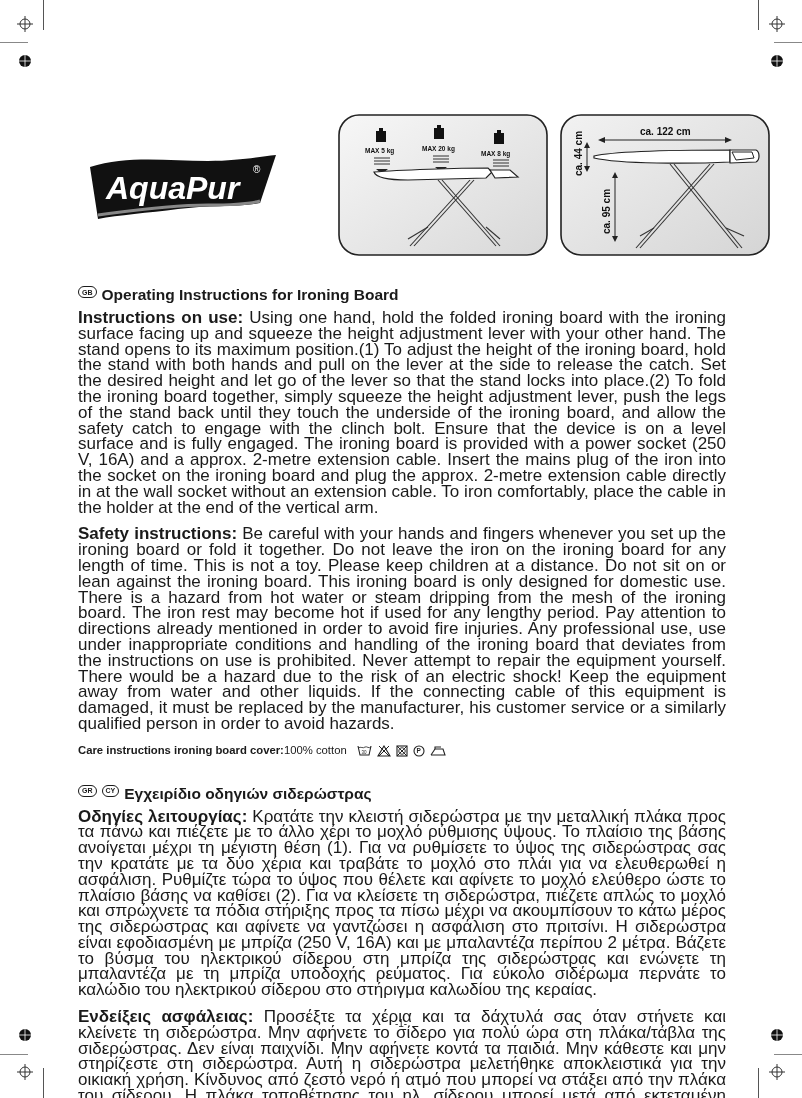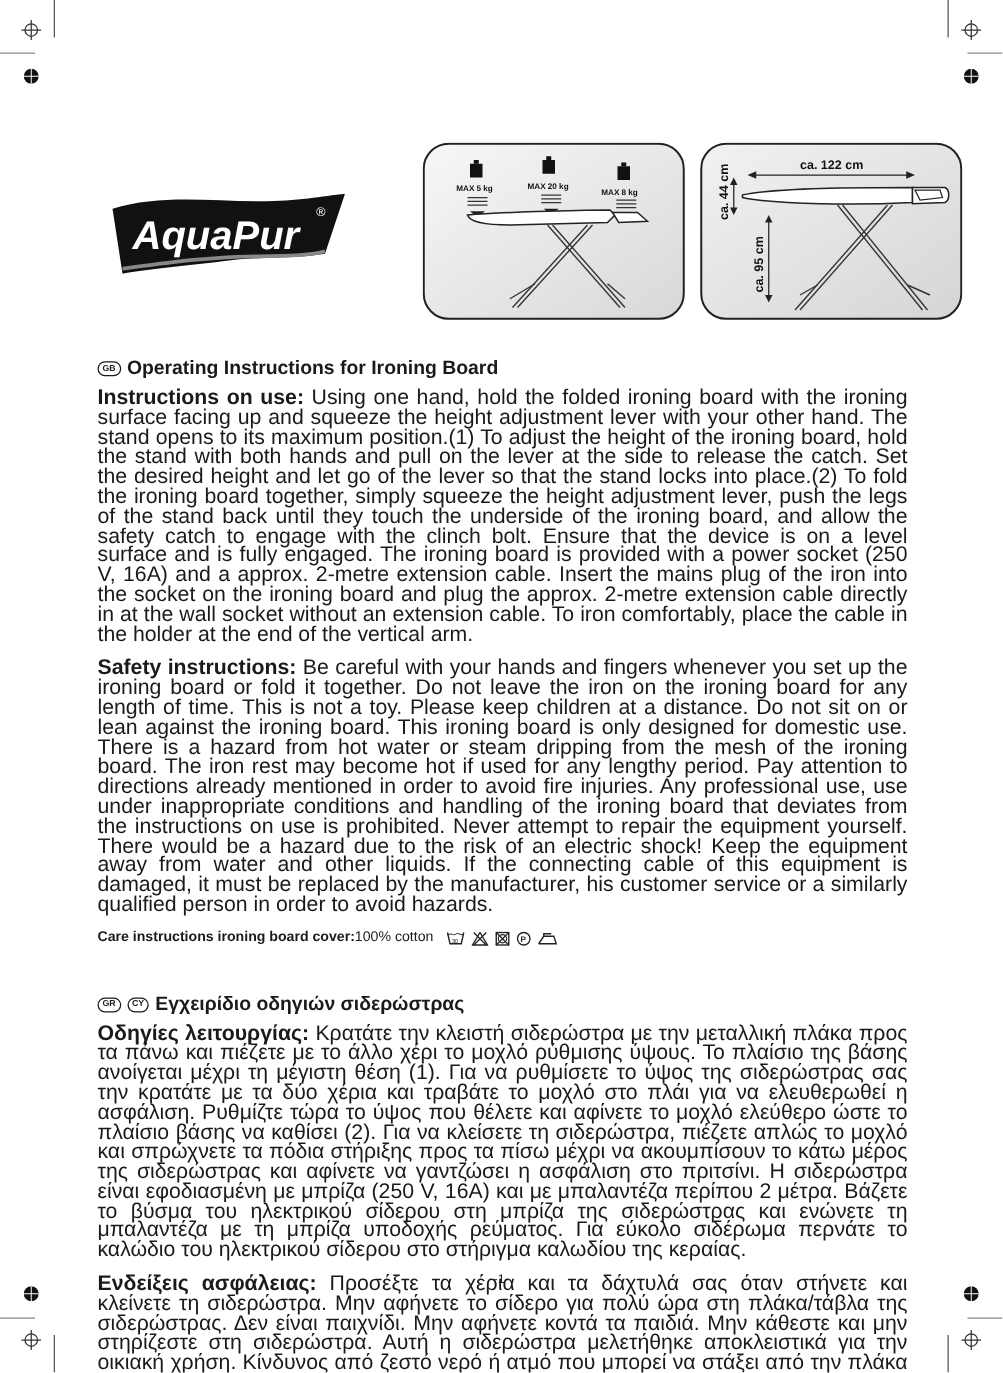--- a/index.html
+++ b/index.html
@@ -8,29 +8,29 @@
   .crop-h { position: absolute; height: 1px; background: #888; }
   .target { position: absolute; width: 16px; height: 16px; }
   .dot { position: absolute; width: 12px; height: 12px; }
 
   .logo { position: absolute; left: 88px; top: 155px; width: 190px; height: 65px; }
   .fig { position: absolute; top: 114px; width: 210px; height: 142px; padding-left: 48px; }
   .fig1 { left: 290px; }
   .fig2 { left: 512px; }
 
   .content { position: absolute; left: 78px; top: 286px; width: 648px; }
-  .h1 { font-size: 15.5px; font-weight: bold; margin: 0 0 6px 0; display: flex; align-items: center; gap: 5px; letter-spacing: 0; }
+  .h1 { font-size: 15.5px; font-weight: bold; margin: 0 0 6px 0; display: flex; gap: 5px; letter-spacing: 0; }
   .badge { display: inline-flex; align-items: center; justify-content: center; border: 1.3px solid #1a1a1a; border-radius: 9px; font-size: 7px; font-weight: bold; height: 12px; padding: 0 3px; min-width: 14px; box-sizing: border-box; }
   p.body { margin: 0; font-size: 17px; line-height: 15.8px; text-align: justify; }
   p.body b { font-weight: bold; }
   .gap { height: 11px; }
   .line { font-size: 11.3px; line-height: 15.8px; margin: 0; display: flex; align-items: center; }
   .care-icons { display: inline-flex; gap: 5px; margin-left: 10px; align-items: center; }
   .care-icons svg { display: block; }
-  .gr-title { margin-top: 36px; }
+  .gr-title { margin-top: 26px; }
   .page-num { position: absolute; left: 0; width: 802px; top: 1018px; text-align: center; font-size: 10px; }
 </style>
 </head>
 <body>
 
 <div class="crop-v" style="left:43px; top:0; height:30px;"></div>
 <div class="crop-h" style="left:0; top:42px; width:28px;"></div>
 <svg class="target" style="left:17px; top:16px;" viewBox="0 0 16 16">
     <circle cx="8" cy="8" r="5" fill="none" stroke="#333" stroke-width="1"></circle>
     <line x1="0" y1="8" x2="16" y2="8" stroke="#333"></line>

